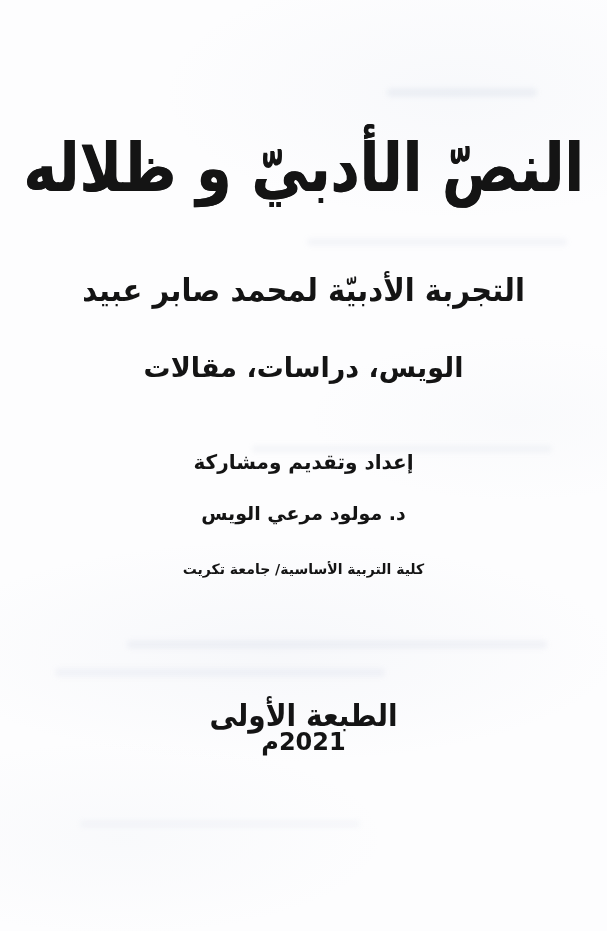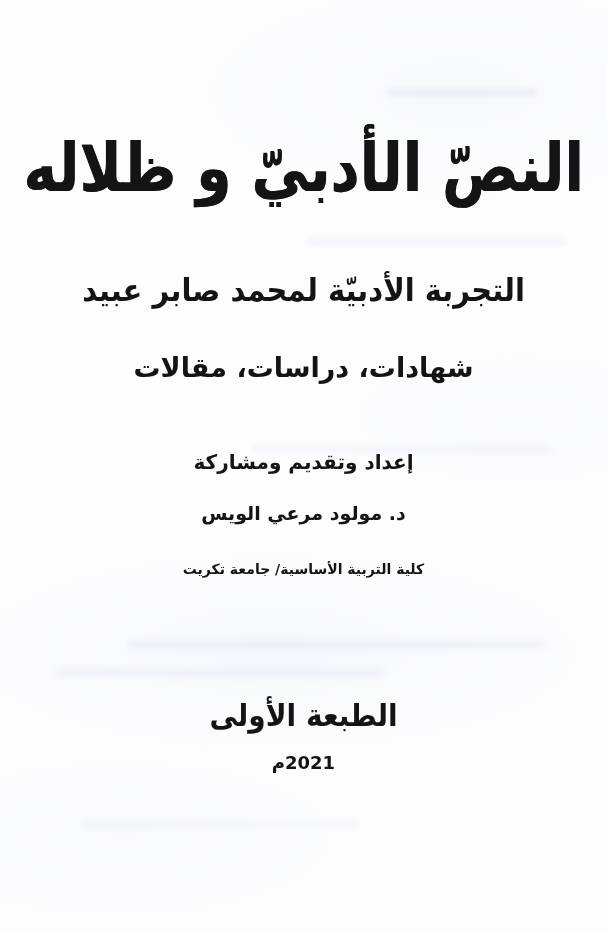--- a/index.html
+++ b/index.html
@@ -78,22 +78,22 @@
 
   .edition-line {
     top: 697px;
     font-size: 28px;
     font-weight: 800;
     transform: scaleY(1.1);
     transform-origin: top center;
   }
 
   .year-line {
-    top: 752px;
-    font-size: 18px;
+    top: 728px;
+    font-size: 24px;
     font-weight: 600;
   }
 
   
   .bleed {
     position: absolute;
     border-radius: 4px;
     background: rgba(140,158,190,0.10);
     filter: blur(2.5px);
     pointer-events: none;
@@ -114,21 +114,21 @@
   <div class="bleed bleed-2"></div>
   <div class="bleed bleed-3"></div>
   <div class="bleed bleed-4"></div>
   <div class="bleed bleed-5"></div>
   <div class="bleed bleed-6"></div>
 
   <div class="txt book-title">النصّ الأدبيّ و ظلاله</div>
 
   <div class="txt book-subtitle">التجربة الأدبيّة لمحمد صابر عبيد</div>
 
-  <div class="txt genre-line">شهادات، دراسات، مقالات</div>
+  <div class="txt genre-line">الويس، دراسات، مقالات</div>
 
   <div class="txt prep-label">إعداد وتقديم ومشاركة</div>
 
   <div class="txt editor-name">د. مولود مرعي الويس</div>
 
   <div class="txt affiliation-line">كلية التربية الأساسية/ جامعة تكريت</div>
 
   <div class="txt edition-line">الطبعة الأولى</div>
 
   <div class="txt year-line">2021م</div>

